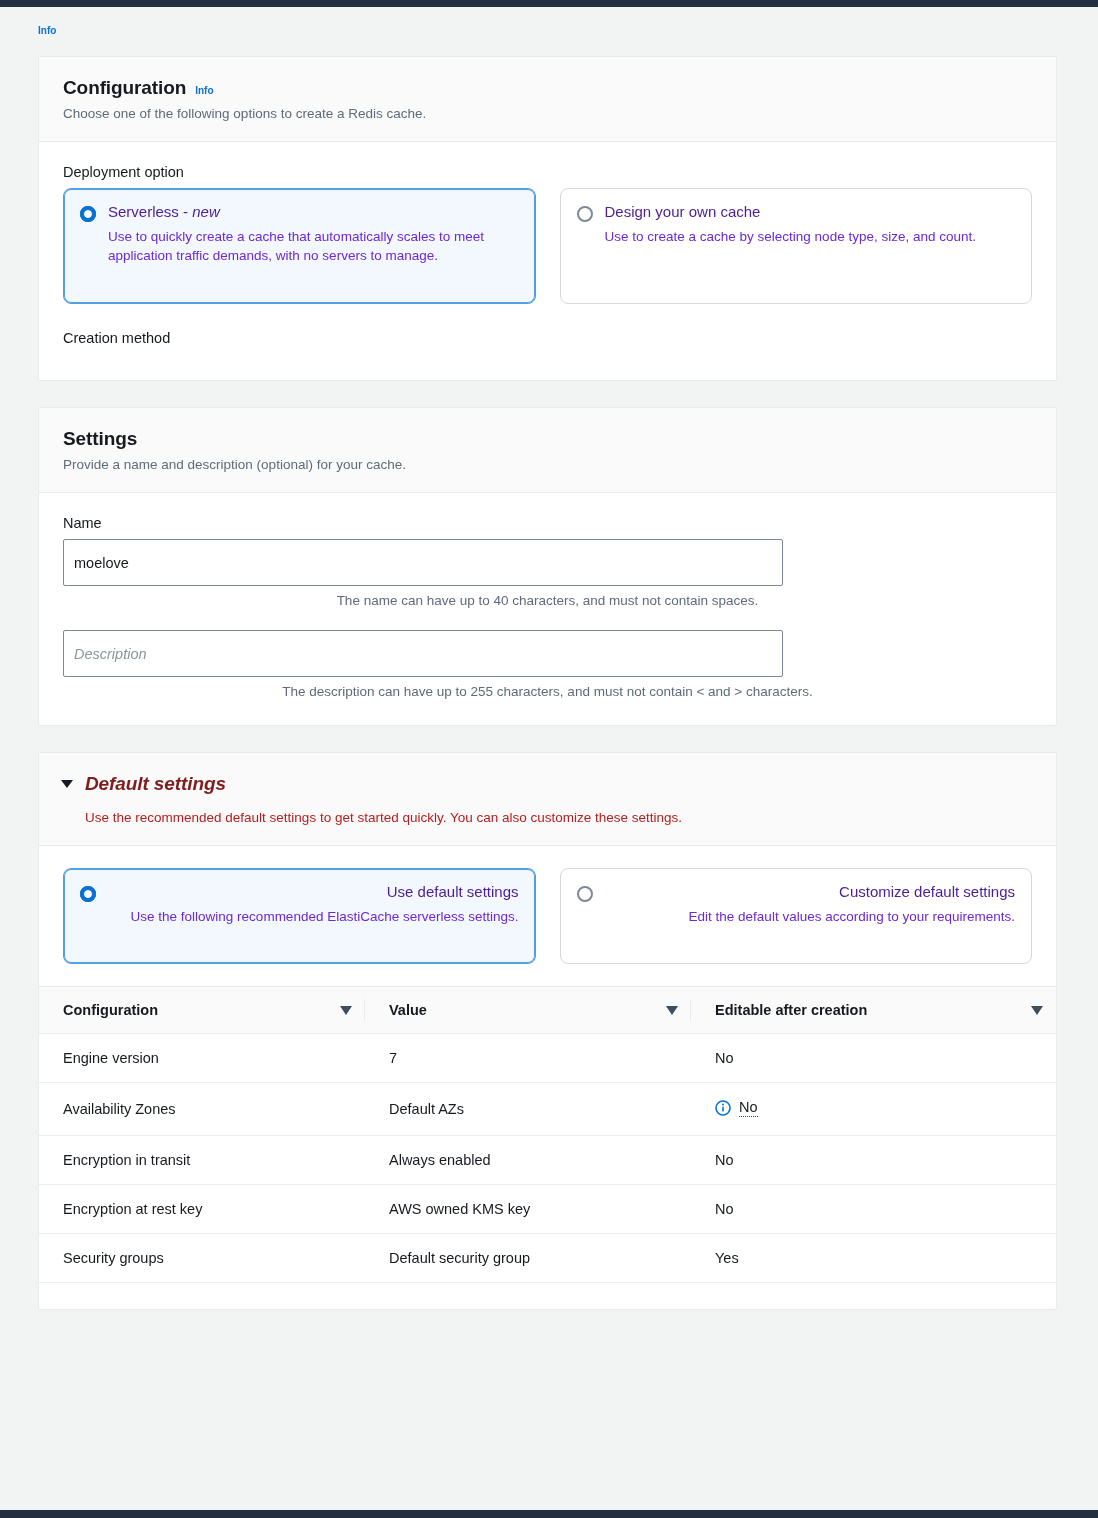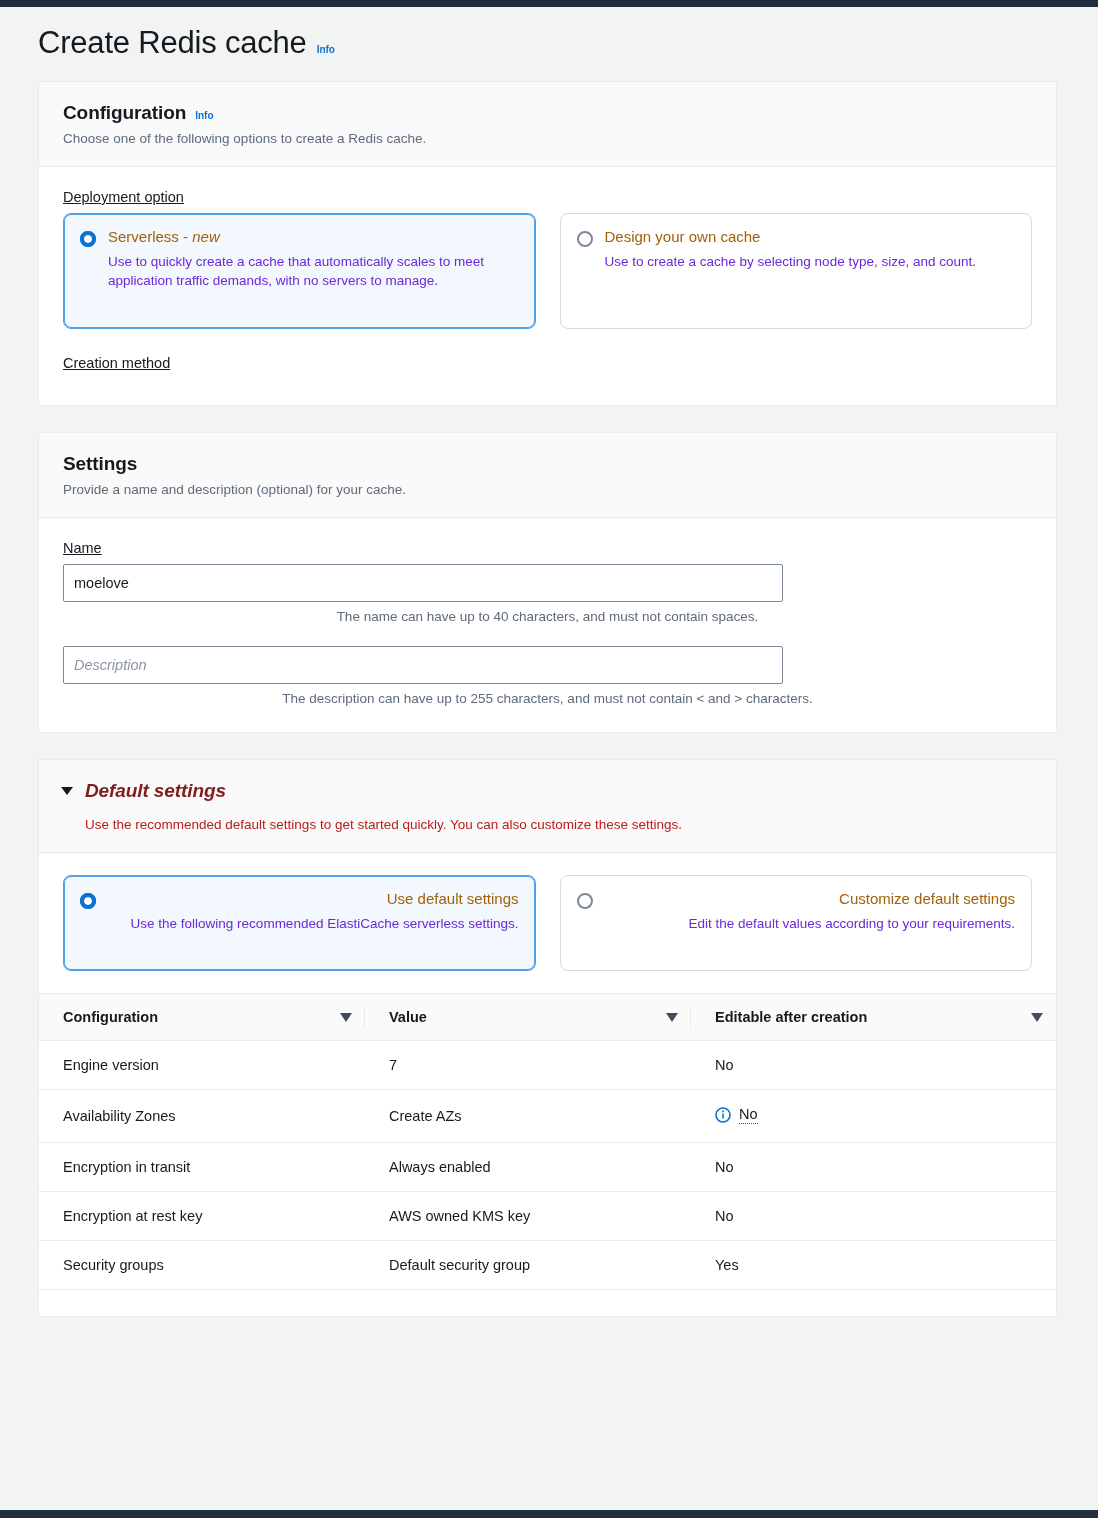--- a/index.html
+++ b/index.html
@@ -90,21 +90,20 @@
     color: #5f6b7a;
   }
 
   .panel-body { padding: 22px 24px 26px 24px; }
 
   
   .field-label {
     font-size: 14.5px;
     color: #16191f;
     margin-bottom: 8px;
-    text-decoration: underline;
   }
   .field-label .opt {
     font-style: italic;
     color: #5f6b7a;
   }
 
   
   .card-grid {
     display: grid;
     grid-template-columns: 1fr 1fr;
@@ -145,40 +144,40 @@
     position: absolute;
     inset: -4px;
     border-radius: 50%;
     border: 4px solid #0972d3;
     box-sizing: border-box;
   }
 
   .radio-text { flex: 1 1 auto; }
   .radio-title {
     font-size: 15px;
-    color: #a16207;
+    color: #4c1d95;
     line-height: 1.25;
   }
   .radio-title .new-tag {
     font-style: italic;
     font-weight: 400;
   }
   .radio-sub {
     margin-top: 5px;
     font-size: 13.5px;
     line-height: 1.42;
     color: #6d28d9;
   }
 
   .block-gap { height: 26px; }
 
   
   .text-input {
     width: 720px;
-    height: 38px;
+    height: 47px;
     border: 1px solid #7d8998;
     border-radius: 2px;
     background: #ffffff;
     font-family: "Liberation Sans", sans-serif;
     font-size: 14.5px;
     color: #16191f;
     padding: 0 10px;
   }
   .text-input::placeholder {
     color: #8b95a1;
@@ -292,21 +291,20 @@
   }
 </style>
 </head>
 <body>
 
 <div class="top-bar"></div>
 
 <div class="page">
 
   <div class="page-title-row">
-    <h1 class="page-title">Create Redis cache</h1>
     <span class="info-link">Info</span>
   </div>
 
   <div class="panel" style="margin-top:20px;">
     <div class="panel-header">
       <div class="panel-title-row">
         <span class="panel-title">Configuration</span>
         <span class="info-link">Info</span>
       </div>
       <div class="panel-desc">Choose one of the following options to create a Redis cache.</div>
@@ -429,21 +427,21 @@
       <tbody>
 
         <tr>
           <td>Engine version</td>
           <td>7</td>
           <td>No</td>
         </tr>
 
         <tr>
           <td>Availability Zones</td>
-          <td>Create AZs</td>
+          <td>Default AZs</td>
           <td>
             <span class="tooltip-cell">
               <svg class="info-circle" viewBox="0 0 16 16">
                 <circle cx="8" cy="8" r="7" fill="none" stroke="#0972d3" stroke-width="1.6"></circle>
                 <circle cx="8" cy="4.4" r="1" fill="#0972d3"></circle>
                 <rect x="7.2" y="6.4" width="1.6" height="5.2" rx="0.6" fill="#0972d3"></rect>
               </svg>
               <span class="dotted">No</span>
             </span>
           </td>

